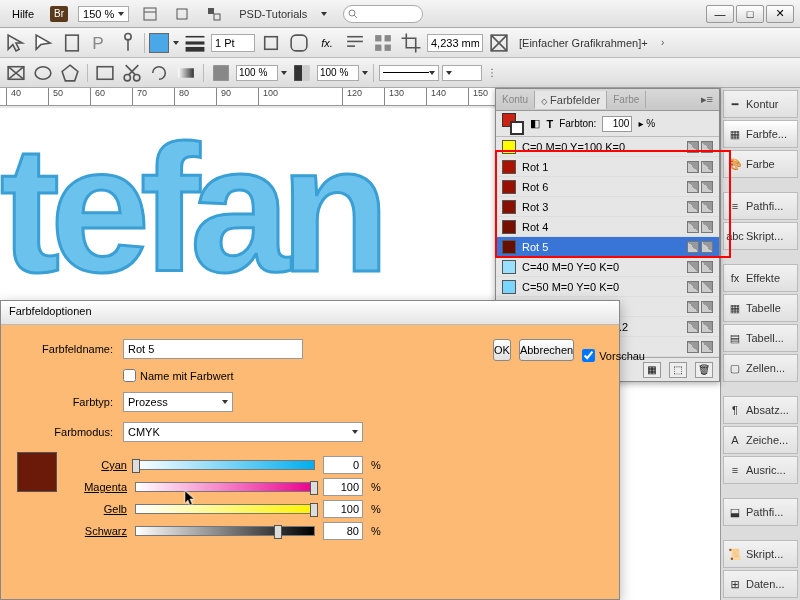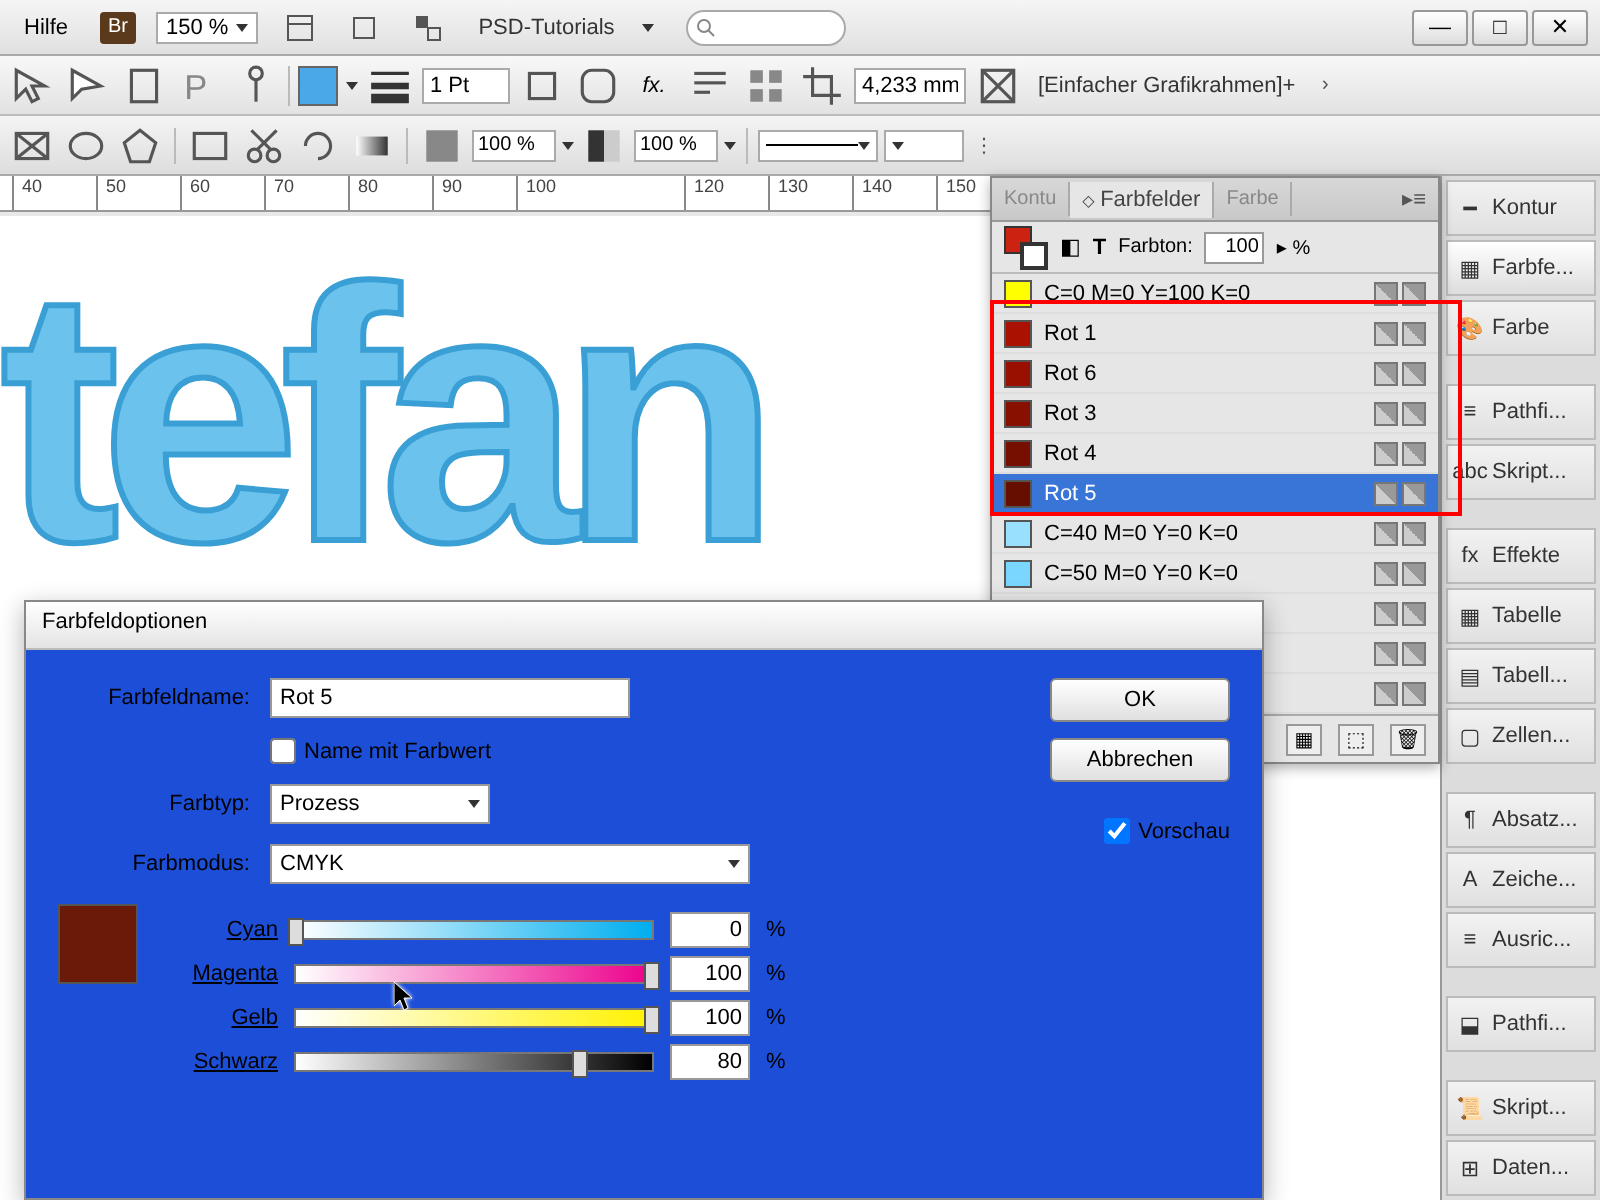--- a/index.html
+++ b/index.html
@@ -67,25 +67,25 @@
 .sw-row.sel { background: #3875d7; color: #fff; }
 .sw-chip { width: 14px; height: 14px; border: 1px solid #555; }
 .sw-name { flex: 1; white-space: nowrap; overflow: hidden; text-overflow: ellipsis; }
 .sw-kind { display: flex; gap: 2px; }
 .sw-ico { width: 12px; height: 12px; border: 1px solid #777; background: linear-gradient(45deg,#ccc 50%, #999 50%); }
 .sp-footer { height: 24px; border-top: 1px solid #aaa; display: flex; align-items: center; padding: 0 6px; gap: 8px; }
 .sp-footer .f-btn { width: 18px; height: 16px; border: 1px solid #999; background: #eee; display: flex; align-items: center; justify-content: center; font-size: 10px; }
 .red-outline { position: absolute; left: 495px; top: 150px; width: 236px; height: 108px; border: 2px solid #f00; pointer-events: none; }
 
 
-.dialog { position: absolute; left: 0; top: 300px; width: 620px; height: 300px; background: #1d4ed8; border: 1px solid #888; box-shadow: 0 4px 12px rgba(0,0,0,.3); margin-left: 12px; }
+.dialog { position: absolute; left: 0; top: 300px; width: 620px; height: 300px; background: #fdba74; border: 1px solid #888; box-shadow: 0 4px 12px rgba(0,0,0,.3); }
 .dlg-title { height: 24px; background: linear-gradient(#fff,#e4e4e4); border-bottom: 1px solid #bbb; padding: 4px 8px; font-size: 11px; }
 .dlg-body { display: flex; padding: 14px 16px; gap: 20px; }
 .dlg-left { flex: 1; }
-.dlg-right { width: 110px; display: flex; flex-direction: column; gap: 8px; align-items: flex-end; }
+.dlg-right { width: 110px; display: flex; flex-direction: row; gap: 8px; align-items: flex-start; }
 .dlg-btn { width: 90px; height: 22px; border: 1px solid #888; background: linear-gradient(#fff,#e0e0e0); border-radius: 3px; font-size: 11px; }
 .dlg-row { display: flex; align-items: center; gap: 10px; margin-bottom: 10px; }
 .dlg-label { width: 96px; text-align: right; font-size: 11px; }
 .dlg-input { height: 20px; border: 1px solid #999; background: #fff; padding: 0 4px; font-size: 11px; }
 .dlg-select { height: 20px; border: 1px solid #999; background: #fff; padding: 0 4px; font-size: 11px; display: flex; align-items: center; justify-content: space-between; }
 .dlg-check { display: flex; align-items: center; gap: 4px; font-size: 11px; }
 .cmyk-preview { width: 40px; height: 40px; background: #6b1a0a; border: 1px solid #555; }
 .slider-row { display: flex; align-items: center; gap: 8px; margin: 4px 0; }
 .slider-label { width: 56px; text-align: right; font-size: 11px; text-decoration: underline; }
 .slider-track { width: 180px; height: 10px; position: relative; border: 1px solid #777; }

